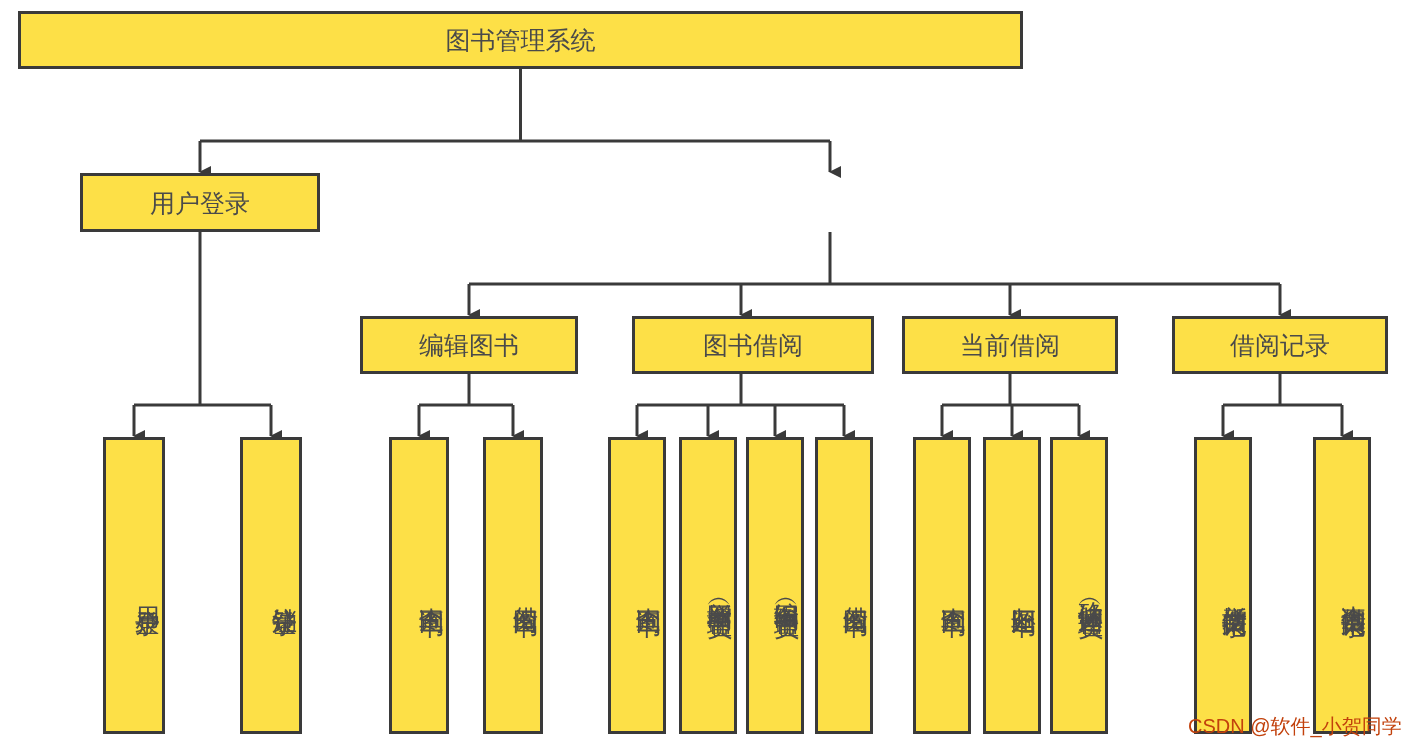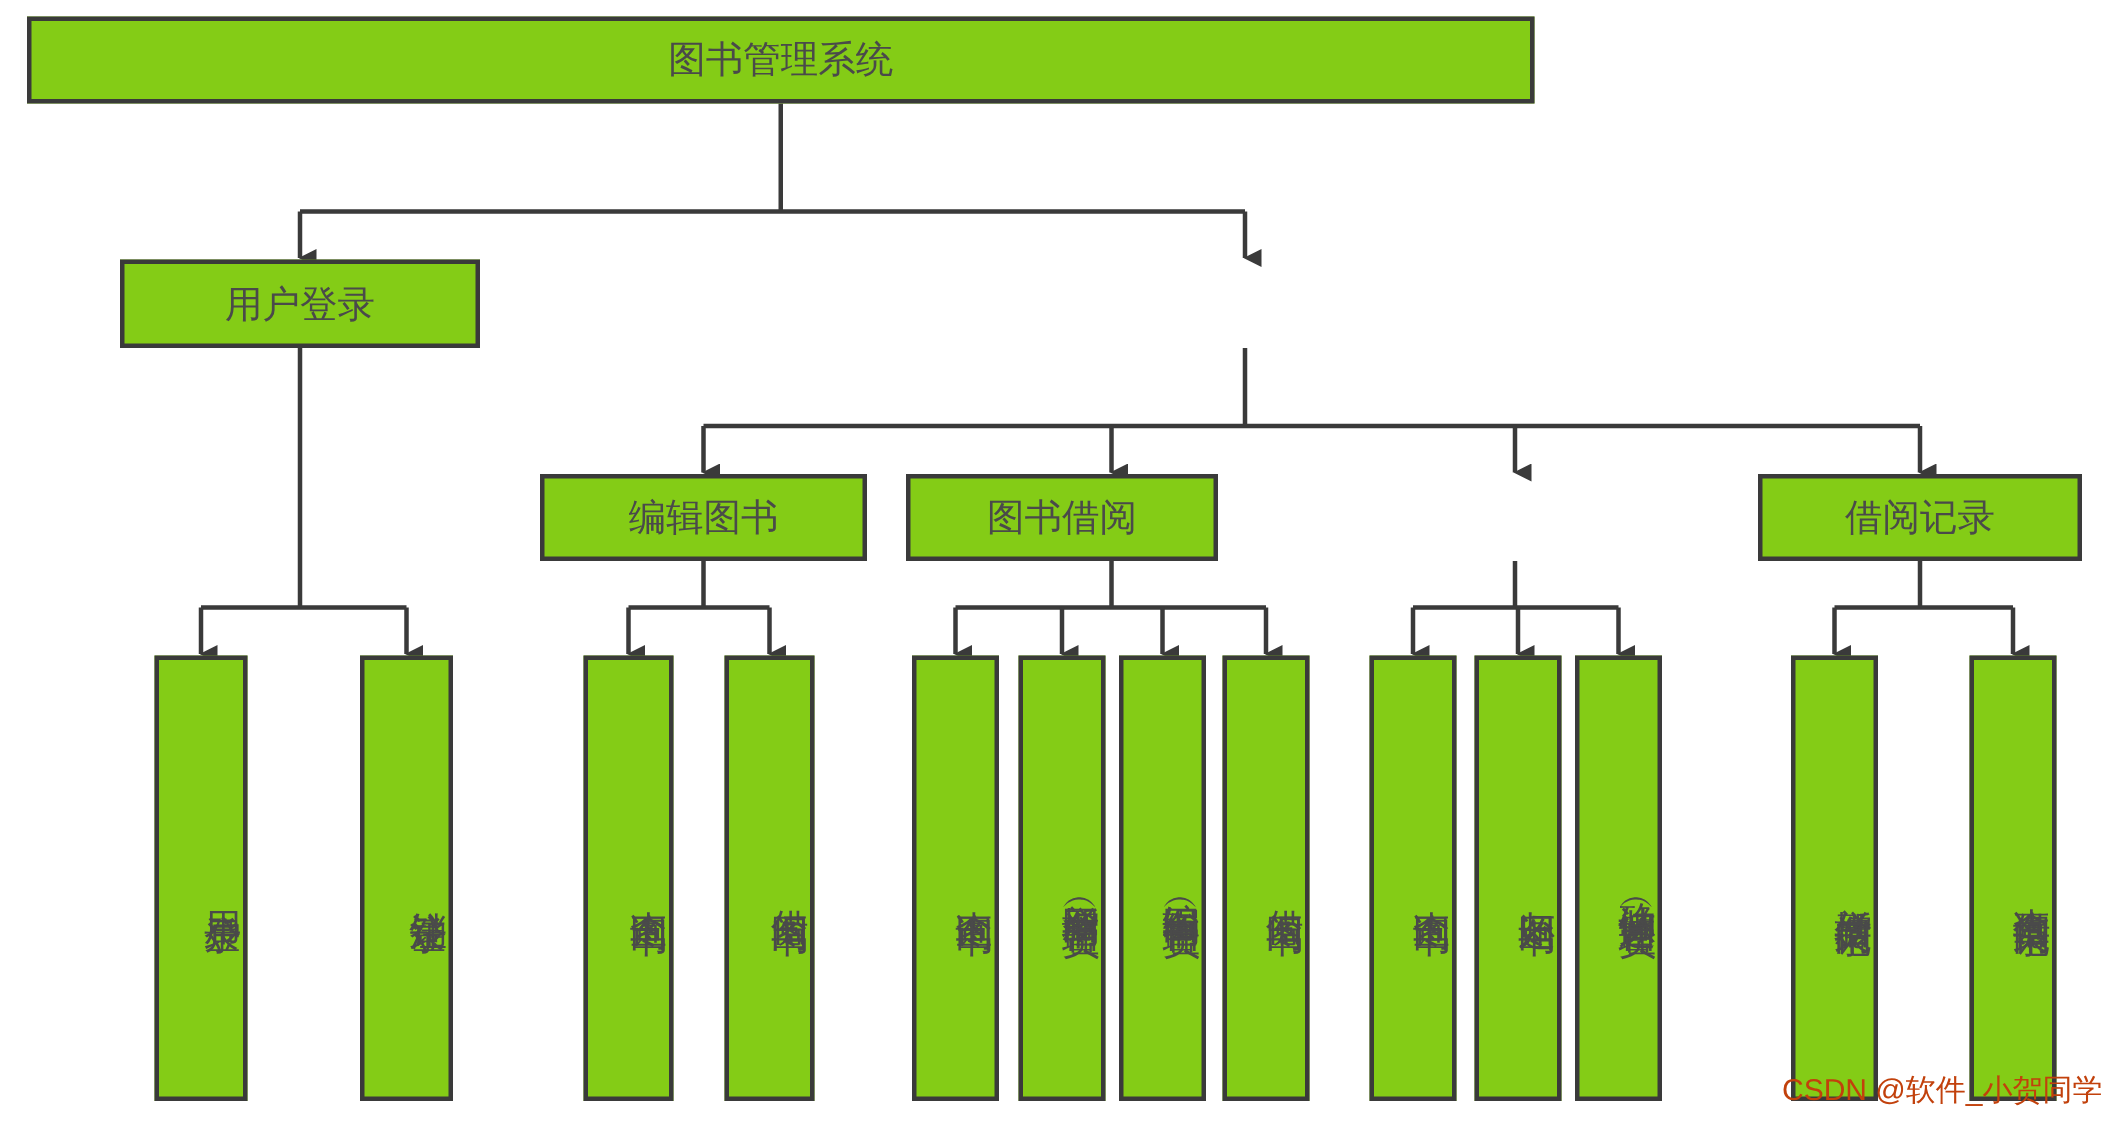--- a/index.html
+++ b/index.html
@@ -22,21 +22,21 @@
     position: absolute;
     left: 0;
     top: 0;
     width: 1405px;
     height: 747px;
     pointer-events: none;
   }
   .node {
     position: absolute;
     box-sizing: border-box;
-    background: #84cc16;
+    background: #fde047;
     border: 3px solid #3a3a3a;
     display: flex;
     align-items: center;
     justify-content: center;
     color: #4a4a4a;
     line-height: 1.12;
     text-align: center;
     z-index: 2;
   }
   .node.horiz {
@@ -114,22 +114,25 @@
     <span class="lbl">图书管理系统</span>
   </div>
 
   <div class="node horiz" style="left: 80px; top: 173px; width: 240px; height: 59px;">
     <span class="lbl">用户登录</span>
   </div>
 
   <div class="node horiz" style="left: 360px; top: 316px; width: 218px; height: 58px;">
     <span class="lbl">编辑图书</span>
   </div>
-  <div class="node horiz" style="left: 604px; top: 316px; width: 208px; height: 58px;">
+  <div class="node horiz" style="left: 632px; top: 316px; width: 242px; height: 58px;">
     <span class="lbl">图书借阅</span>
+  </div>
+  <div class="node horiz" style="left: 902px; top: 316px; width: 216px; height: 58px;">
+    <span class="lbl">当前借阅</span>
   </div>
   <div class="node horiz" style="left: 1172px; top: 316px; width: 216px; height: 58px;">
     <span class="lbl">借阅记录</span>
   </div>
 
   <div class="node vert" style="left: 103px; top: 437px; width: 62px; height: 297px;">
     <span class="lbl">用户登录</span>
   </div>
   <div class="node vert" style="left: 240px; top: 437px; width: 62px; height: 297px;">
     <span class="lbl">注销登录</span>

